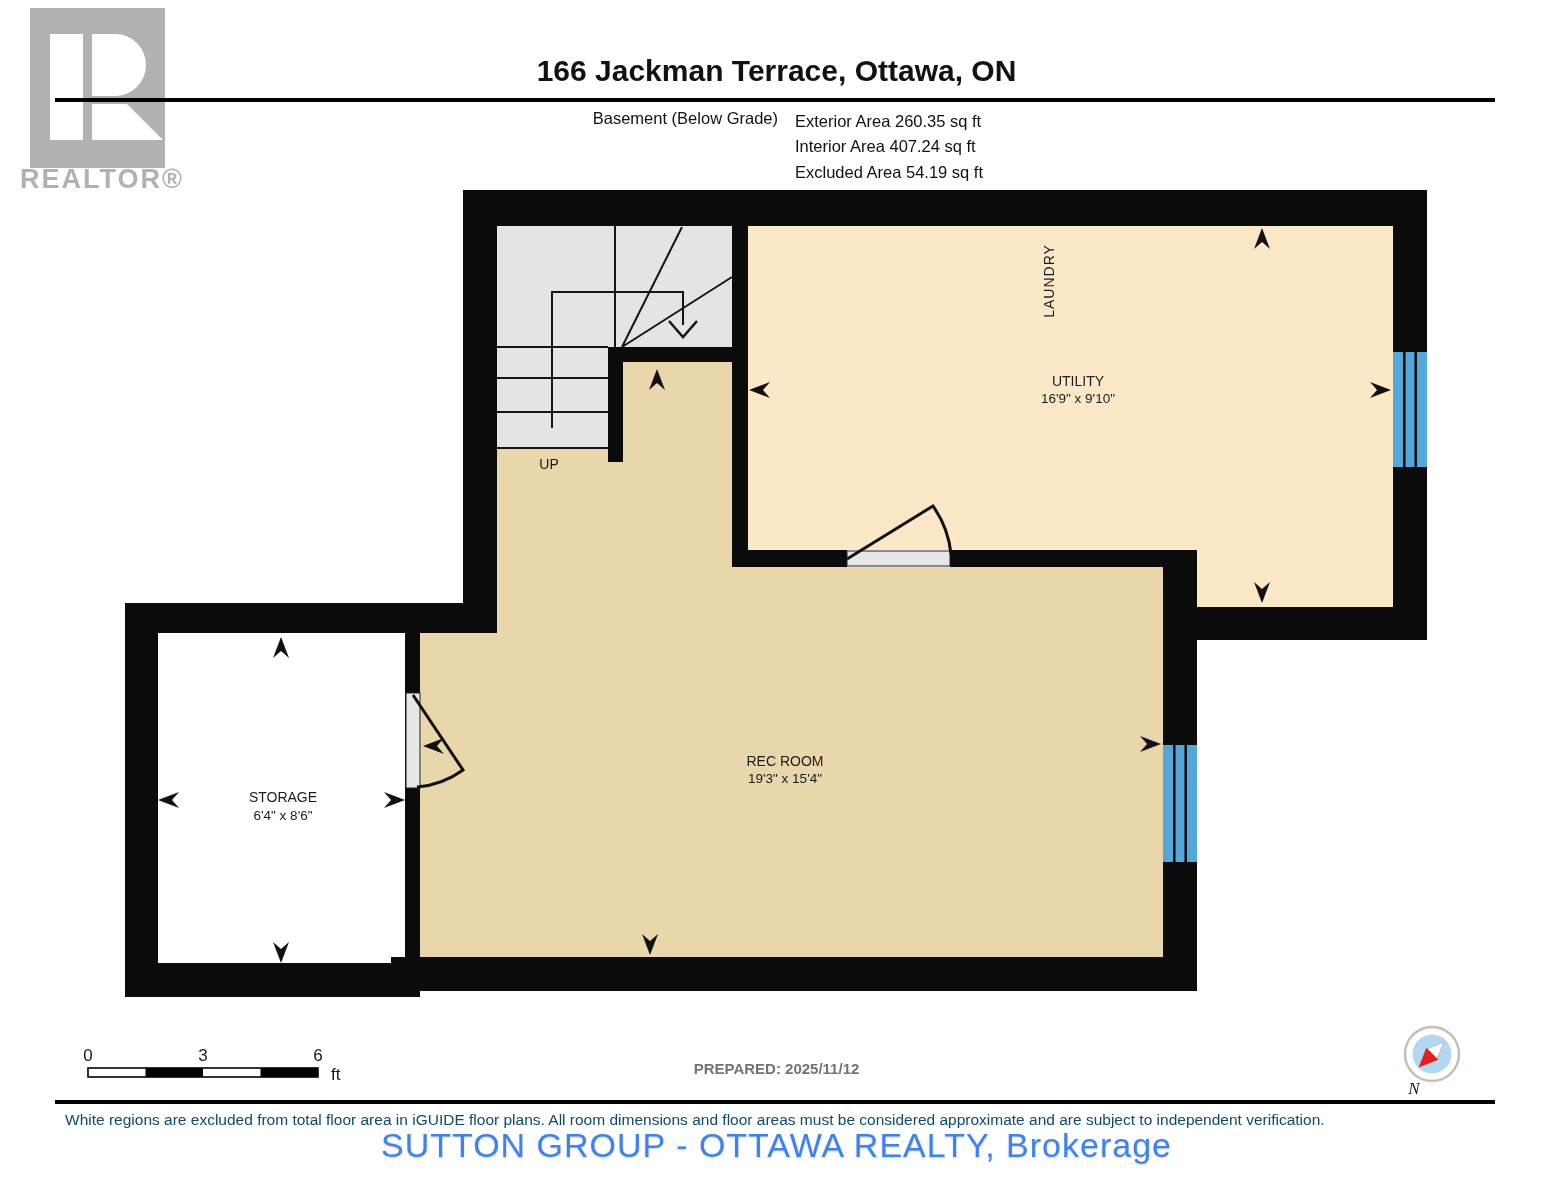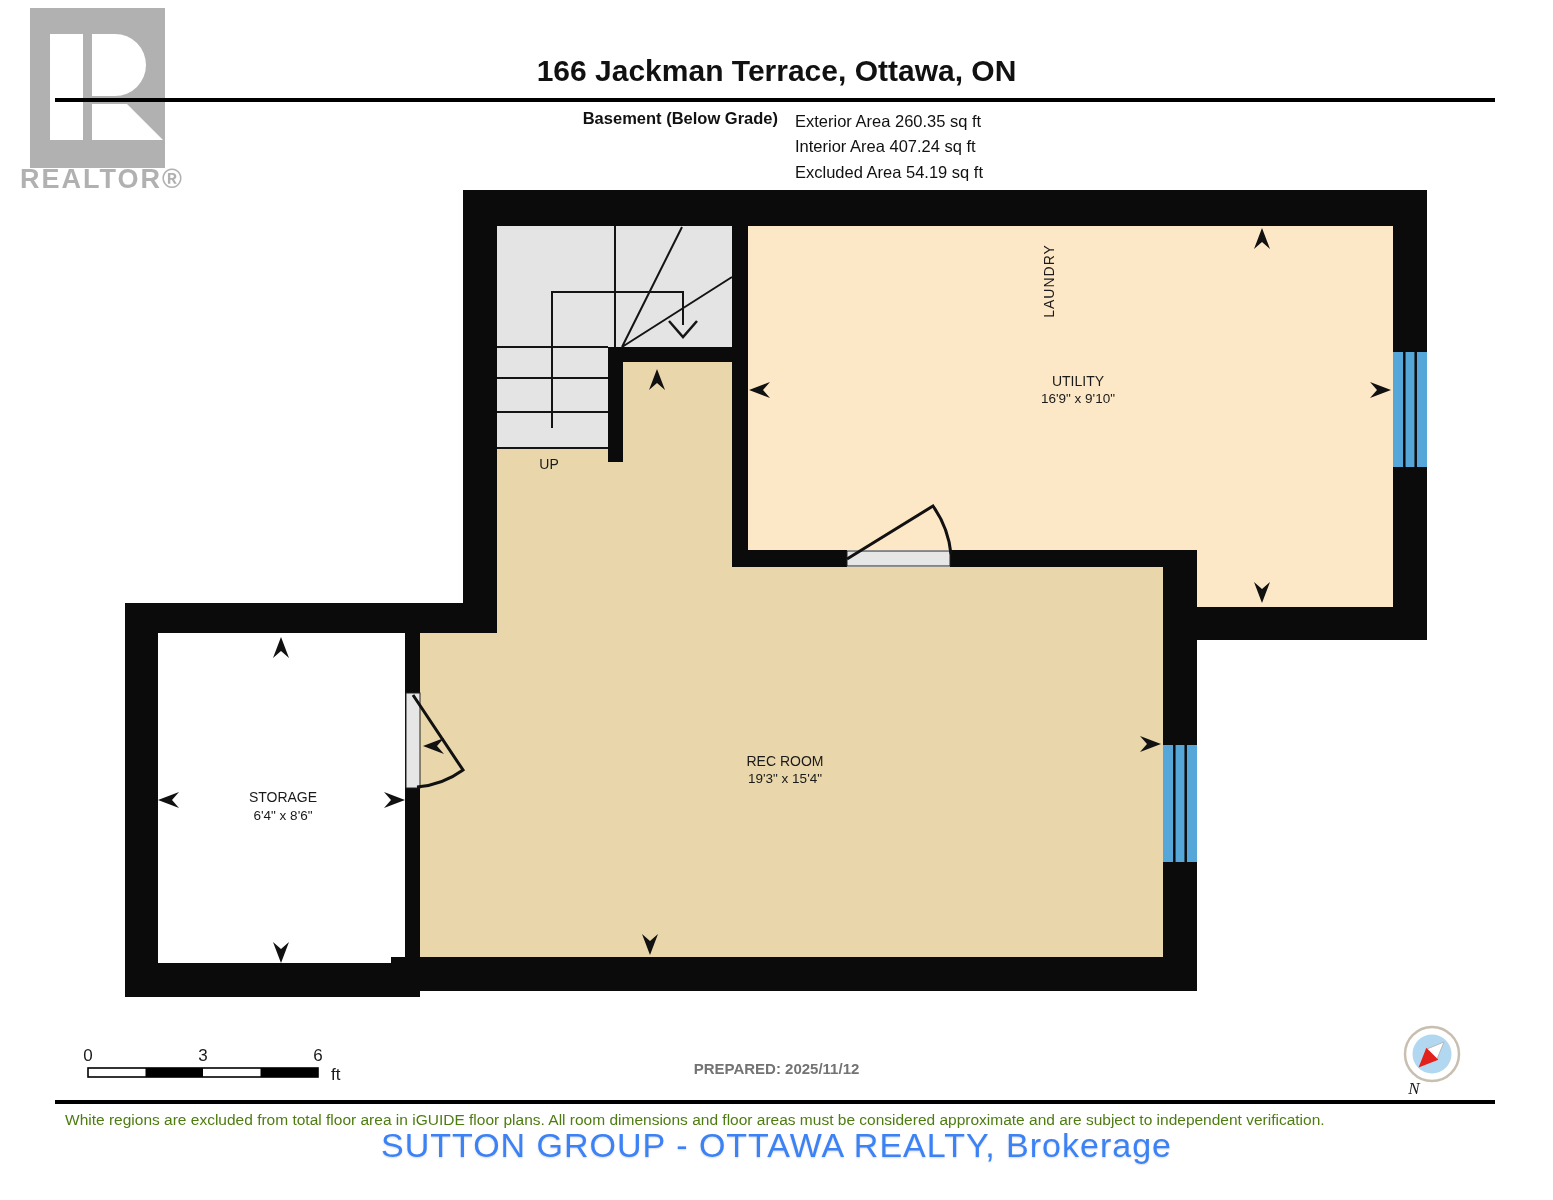--- a/index.html
+++ b/index.html
@@ -1,24 +1,24 @@
 <!DOCTYPE html>
 <html><head>
 <meta charset="utf-8">
 <style>
   html,body{margin:0;padding:0;background:#fff;}
   #canvas{position:relative;width:1553px;height:1200px;background:#fff;overflow:hidden;
           font-family:"Liberation Sans",sans-serif;}
   .abs{position:absolute;}
   #title{top:54px;left:0;width:1553px;text-align:center;font-size:30px;font-weight:bold;color:#111;}
-  #floor-label{top:109px;left:0;width:778px;text-align:right;font-size:16.5px;font-weight:bold;color:#111;}
+  #floor-label{top:109px;left:0;width:778px;text-align:right;font-size:16.5px;font-weight:normal;color:#111;}
   #area-list{top:109px;left:795px;font-size:16.5px;color:#111;line-height:25.3px;}
   #realtor-text{top:164px;left:20px;font-size:27px;color:#b1b1b1;letter-spacing:2px;font-weight:700;}
   #prepared{top:1060px;left:0;width:1553px;text-align:center;font-size:15px;font-weight:bold;color:#737373;}
-  #disclaimer{top:1111px;left:65px;width:1300px;font-size:15.5px;color:#4d7c0f;}
+  #disclaimer{top:1111px;left:65px;width:1300px;font-size:15.5px;color:#0c4a6e;}
   #watermark{top:1126px;left:0;width:1553px;text-align:center;font-size:34px;color:#3b82f6;
              text-shadow:0 1px 2px #d7d7d7;letter-spacing:1px;}
   .rule{background:#000;}
   #rule-top{top:98px;left:55px;width:1440px;height:3.5px;}
   #rule-bottom{top:1100px;left:55px;width:1440px;height:4px;}
   svg text{font-family:"Liberation Sans",sans-serif;fill:#1a1a1a;}
   .room-name{font-size:14px;}
   .room-dims{font-size:13.5px;}
   .scale-num{font-size:17px;}
   .compass-n{font-family:"Liberation Serif",serif;font-style:italic;font-size:17px;}

